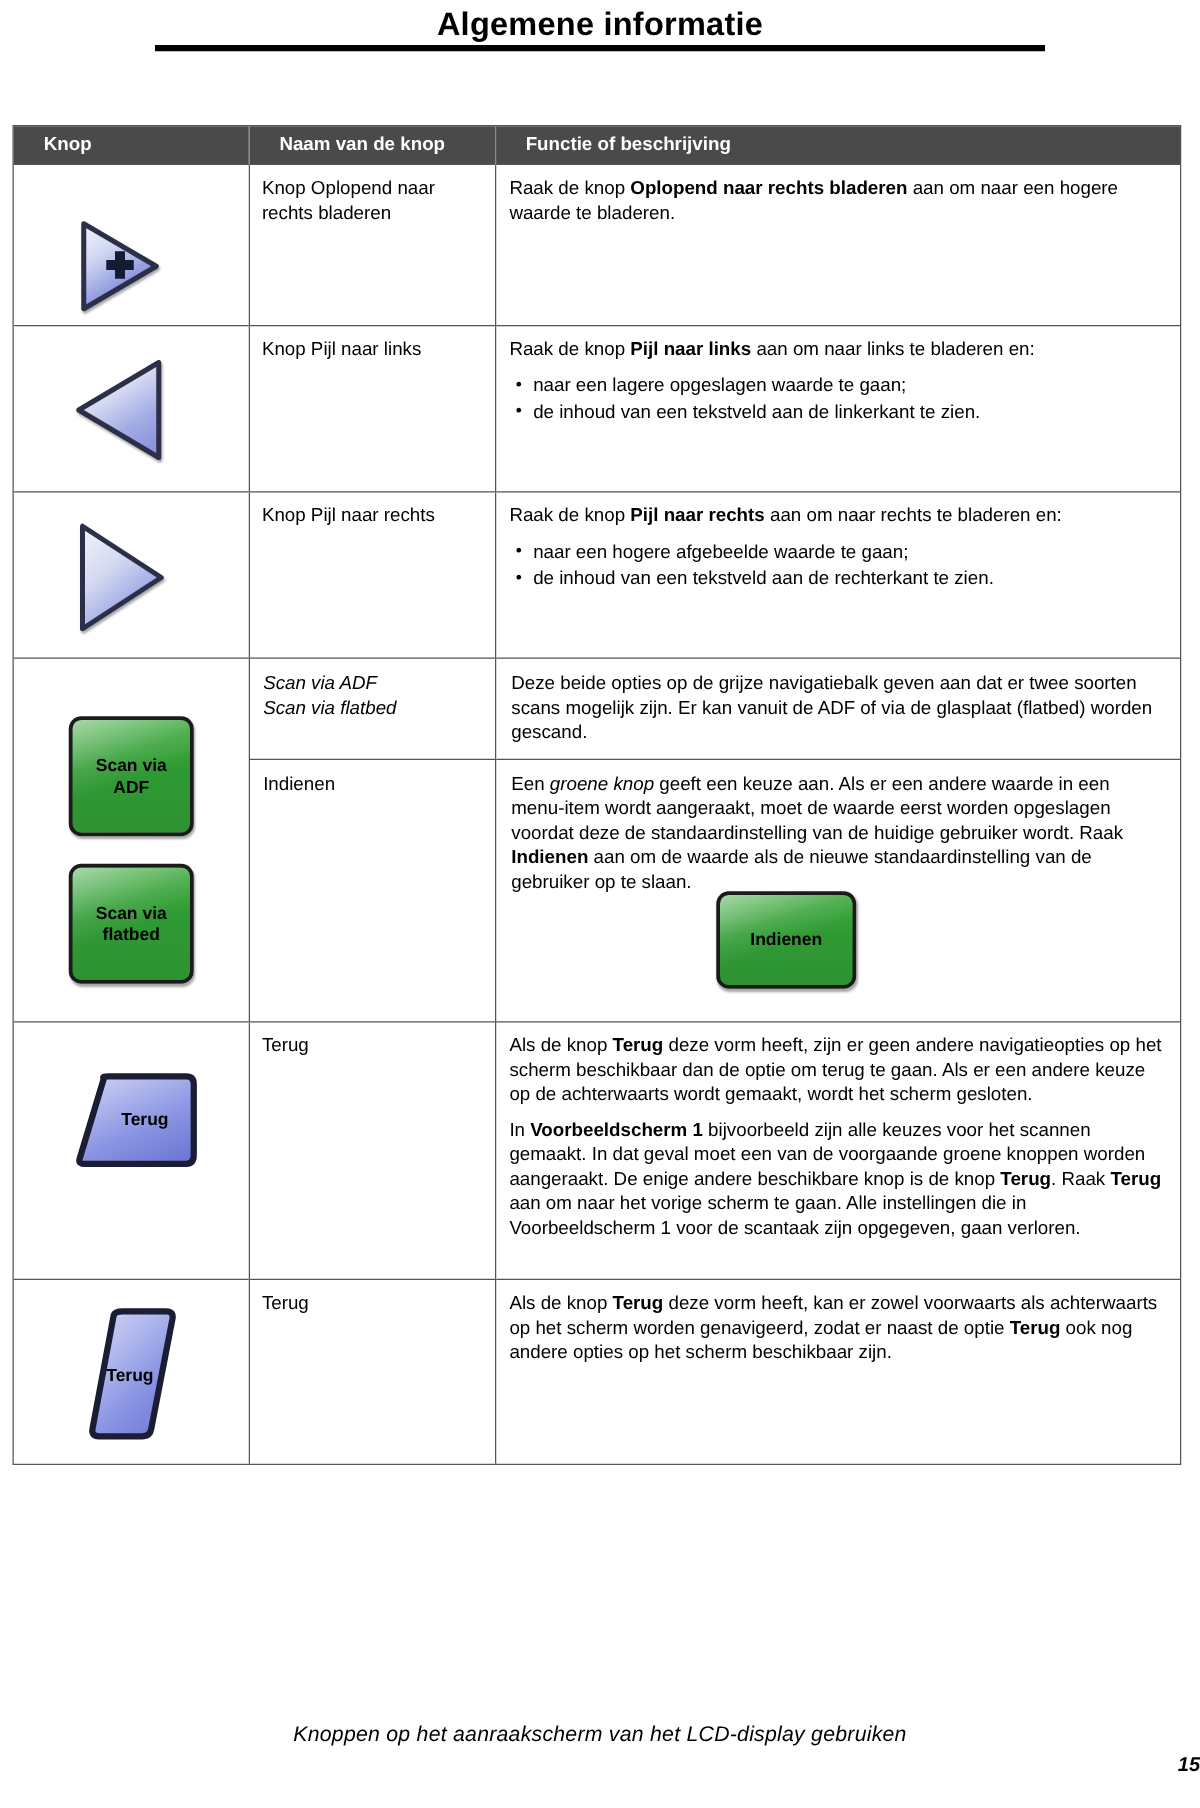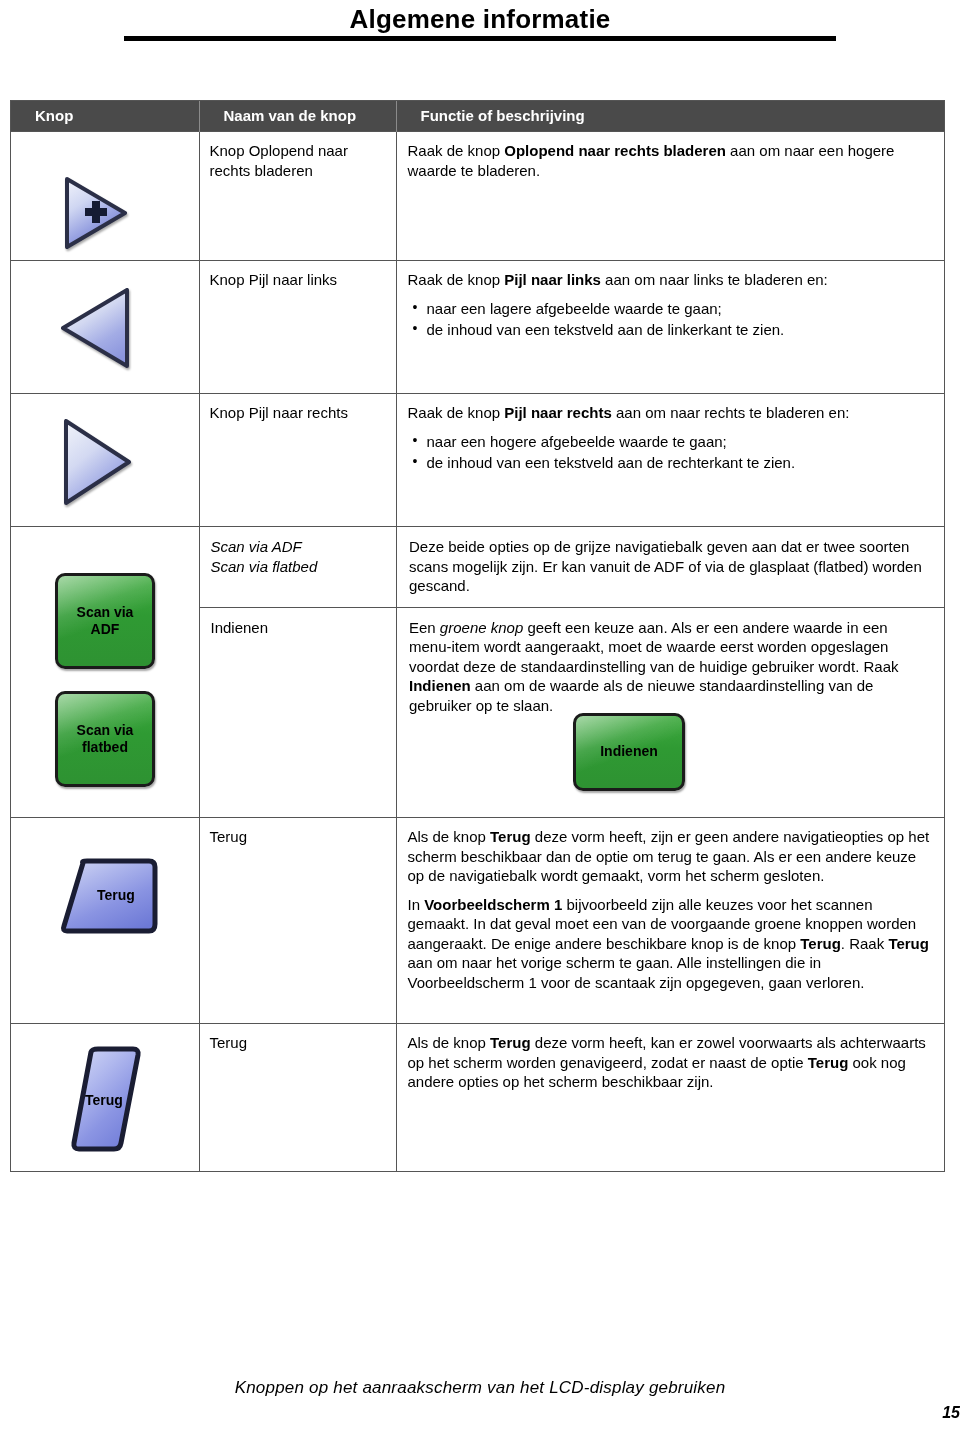--- a/index.html
+++ b/index.html
@@ -196,21 +196,21 @@
         </div>
       </div>
     </td>
     <td>
       <div class="cell-name">Knop Pijl naar links</div>
     </td>
     <td>
       <div class="cell-desc">
         <p><span>Raak de knop </span><b>Pijl naar links</b><span> aan om naar links te bladeren en:</span></p>
         <ul>
-          <li>naar een lagere afgebeelde waarde te gaan;</li>
+          <li>naar een lagere opgeslagen waarde te gaan;</li>
           <li>de inhoud van een tekstveld aan de linkerkant te zien.</li>
         </ul>
       </div>
     </td>
   </tr>
 
   <tr class="body-row">
     <td>
       <div class="cell-pad icon-wrap" style="height:132px;">
         <div class="tri" style="position:absolute; left:46px; top:22px;">
@@ -319,21 +319,21 @@
           </svg>
           <span class="shape-label" style="left:40px; top:31px;">Terug</span>
         </div>
       </div>
     </td>
     <td>
       <div class="cell-name">Terug</div>
     </td>
     <td>
       <div class="cell-desc">
-        <p><span>Als de knop </span><b>Terug</b><span> deze vorm heeft, zijn er geen andere navigatieopties op het scherm beschikbaar dan de optie om terug te gaan. Als er een andere keuze op de navigatiebalk wordt gemaakt, vorm het scherm gesloten.</span></p>
+        <p><span>Als de knop </span><b>Terug</b><span> deze vorm heeft, zijn er geen andere navigatieopties op het scherm beschikbaar dan de optie om terug te gaan. Als er een andere keuze op de achterwaarts wordt gemaakt, wordt het scherm gesloten.</span></p>
         <p><span>In </span><b>Voorbeeldscherm 1</b><span> bijvoorbeeld zijn alle keuzes voor het scannen gemaakt. In dat geval moet een van de voorgaande groene knoppen worden aangeraakt. De enige andere beschikbare knop is de knop </span><b>Terug</b><span>. Raak </span><b>Terug</b><span> aan om naar het vorige scherm te gaan. Alle instellingen die in Voorbeeldscherm 1 voor de scantaak zijn opgegeven, gaan verloren.</span></p>
       </div>
     </td>
   </tr>
 
   <tr class="body-row">
     <td>
       <div class="icon-wrap" style="height:147px; position:relative;">
         <div class="shape-terug" style="position:absolute; left:52px; top:20px;">
           <svg width="110" height="112" viewBox="0 0 110 112">

